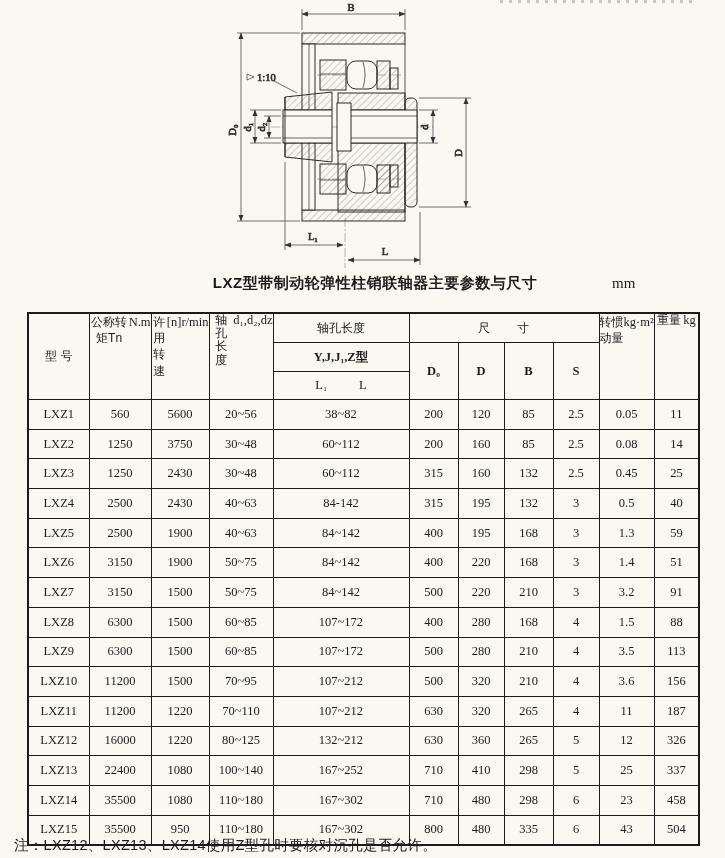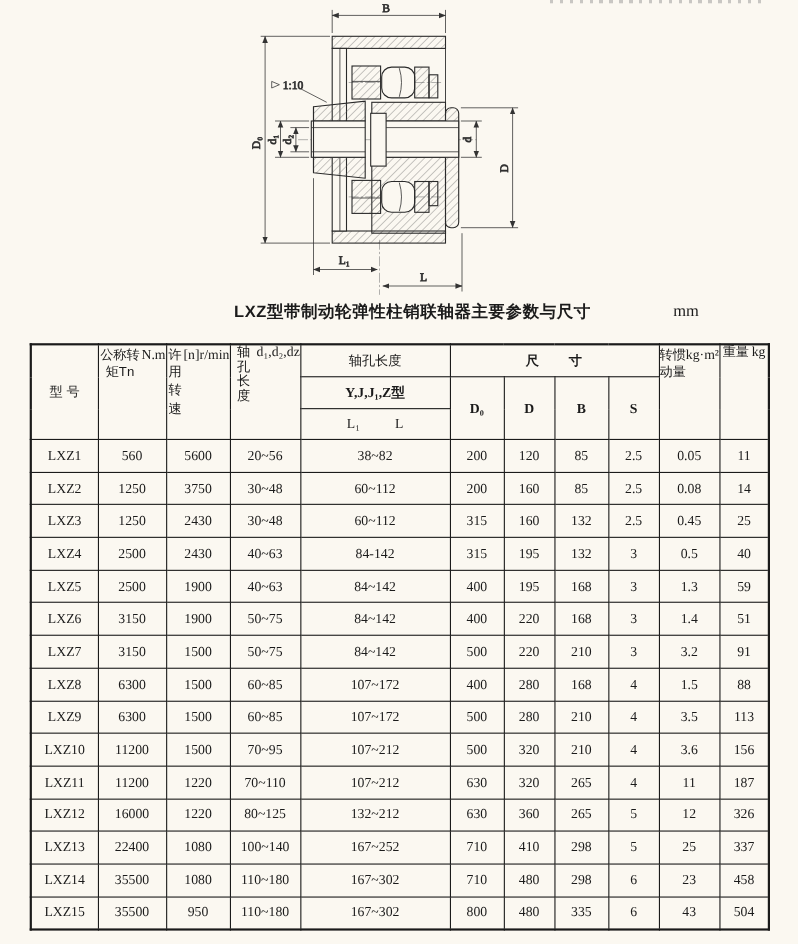--- a/index.html
+++ b/index.html
@@ -32,21 +32,21 @@
   thead th{font-size:12px;}
   .h1 th{height:28px;}
   .h2 th{height:28px;font-weight:bold;}
   .h3 th{height:27px;}
   tbody td{height:28.7px;font-family:"Liberation Serif","DejaVu Serif",serif;font-size:12.5px;}
   .stack{display:flex;justify-content:center;height:100%;line-height:1.35;}
   .stack.spread{justify-content:space-evenly;line-height:1.1;}
   .serif{font-family:"Liberation Serif","DejaVu Serif",serif;font-size:12.5px;}
   .lcell{display:flex;justify-content:space-around;align-items:center;height:100%;
     font-family:"Liberation Serif","DejaVu Serif",serif;font-size:12.5px;padding:0 26px;}
-  .wide-gap{letter-spacing:1px;font-weight:bold;}
+  .wide-gap{letter-spacing:1px;}
 
   
   .note{position:absolute;left:14px;top:836px;font-size:14.5px;letter-spacing:.3px;}
 </style>
 </head>
 <body>
 
 <div class="sheet">
 
   <div class="remnant"></div>
@@ -460,14 +460,15 @@
             <td>480</td>
             <td>335</td>
             <td>6</td>
             <td>43</td>
             <td>504</td>
           </tr>
         </tbody>
     </table>
   </div>
 
+  <div class="note">注：LXZ12、LXZ13、LXZ14使用Z型孔时要核对沉孔是否允许。</div>
 
 </div>
 
 </body></html>

